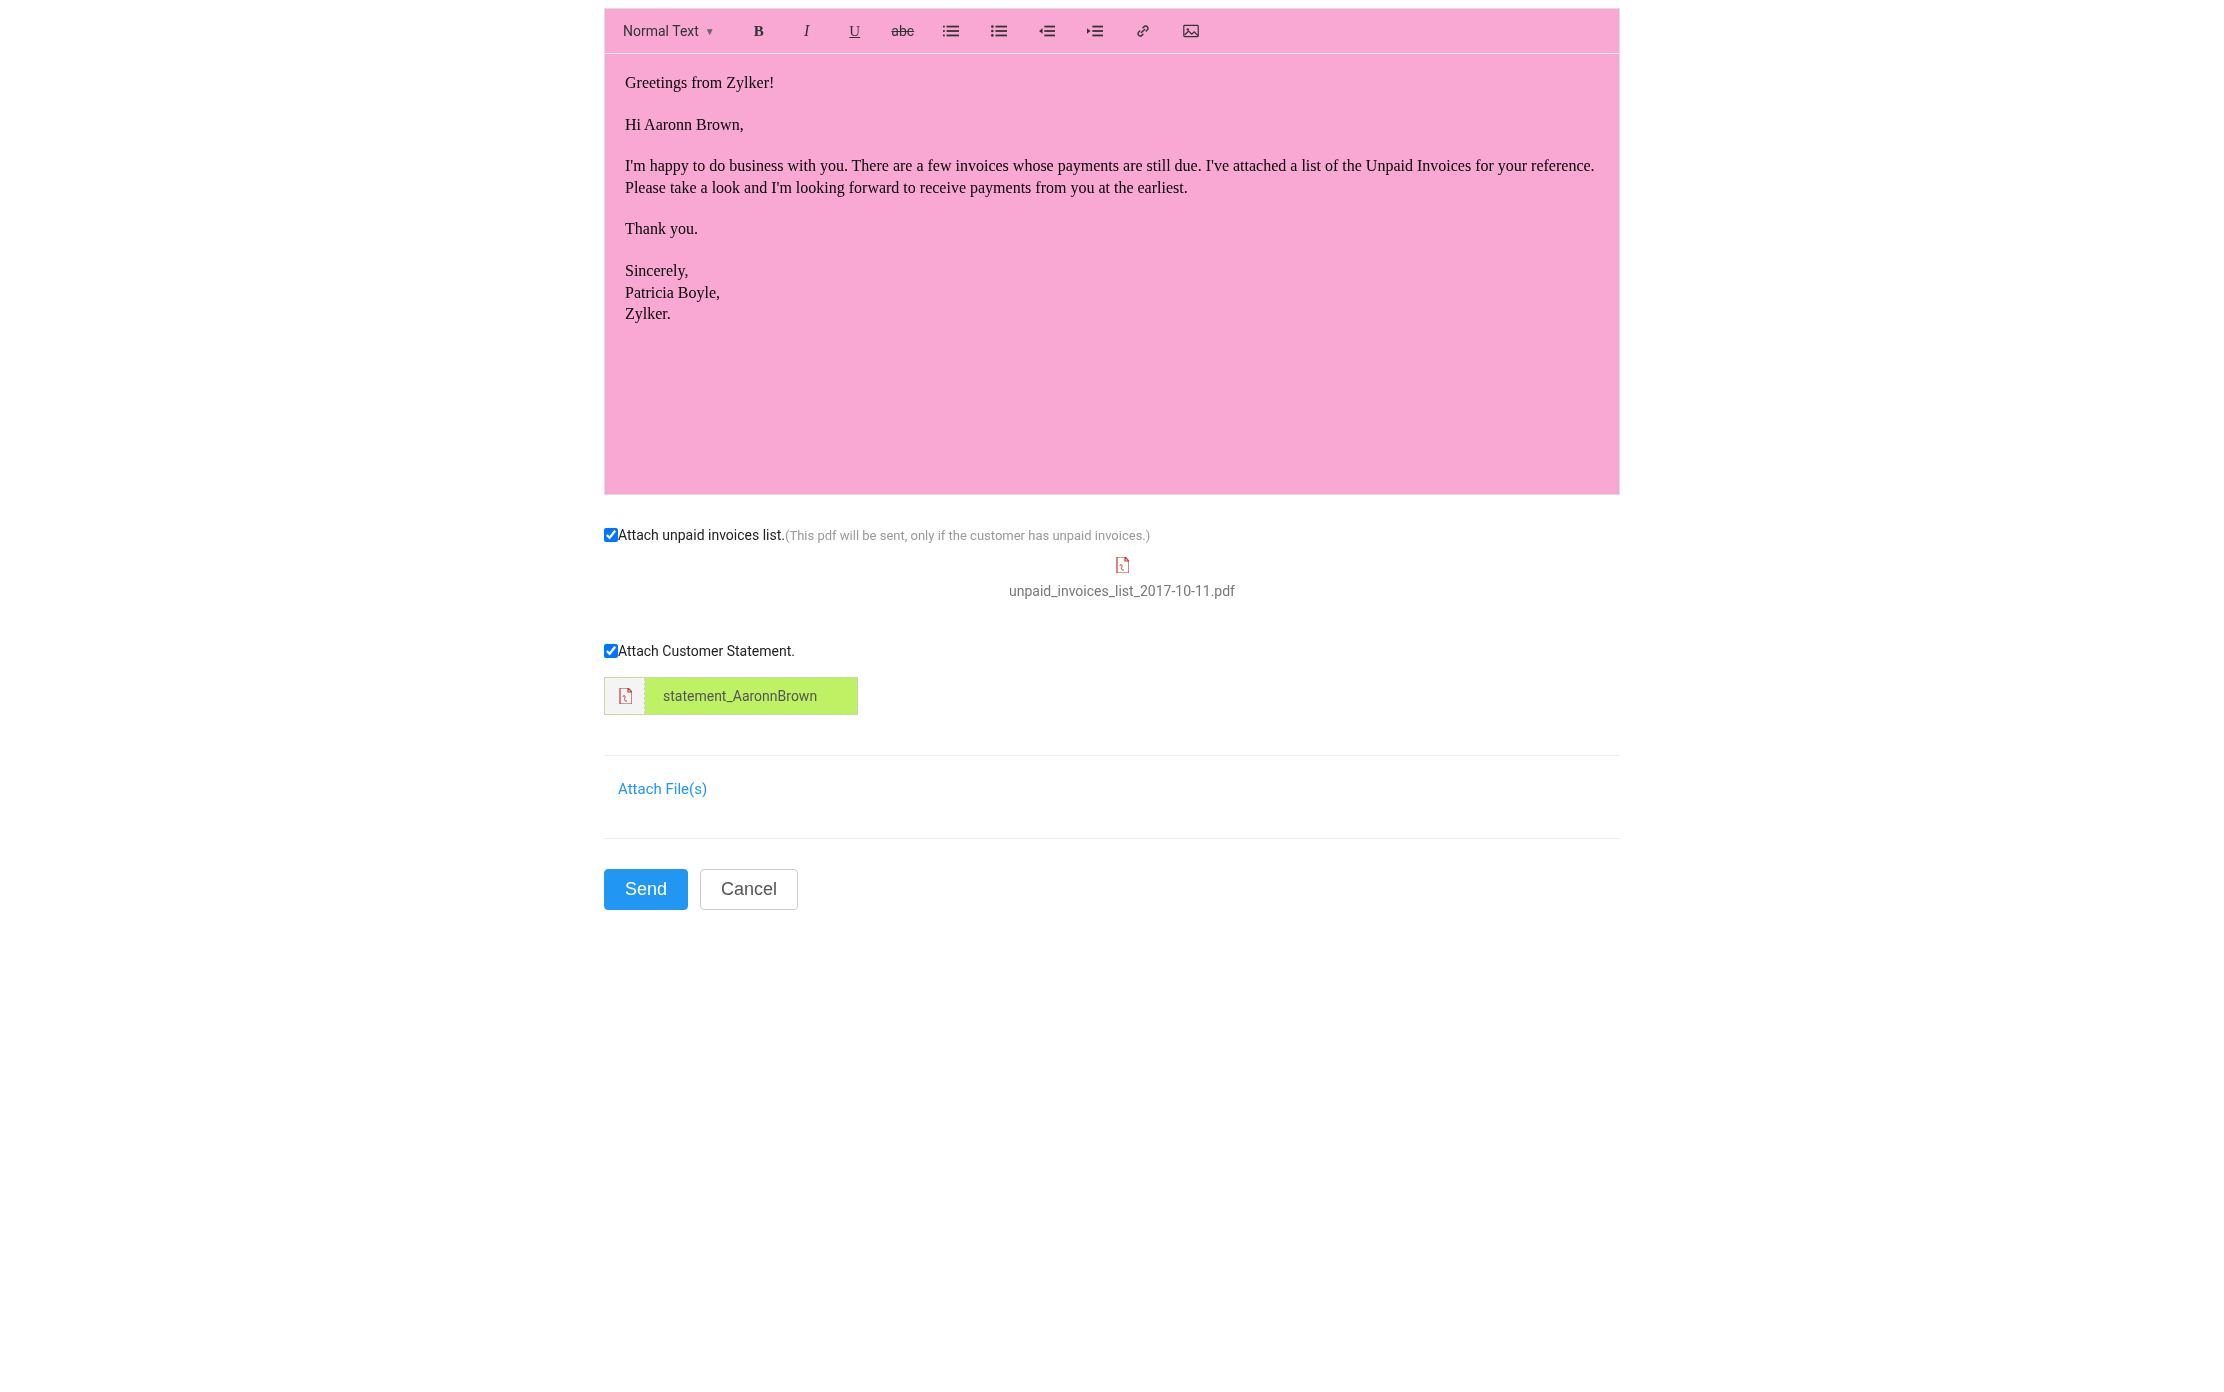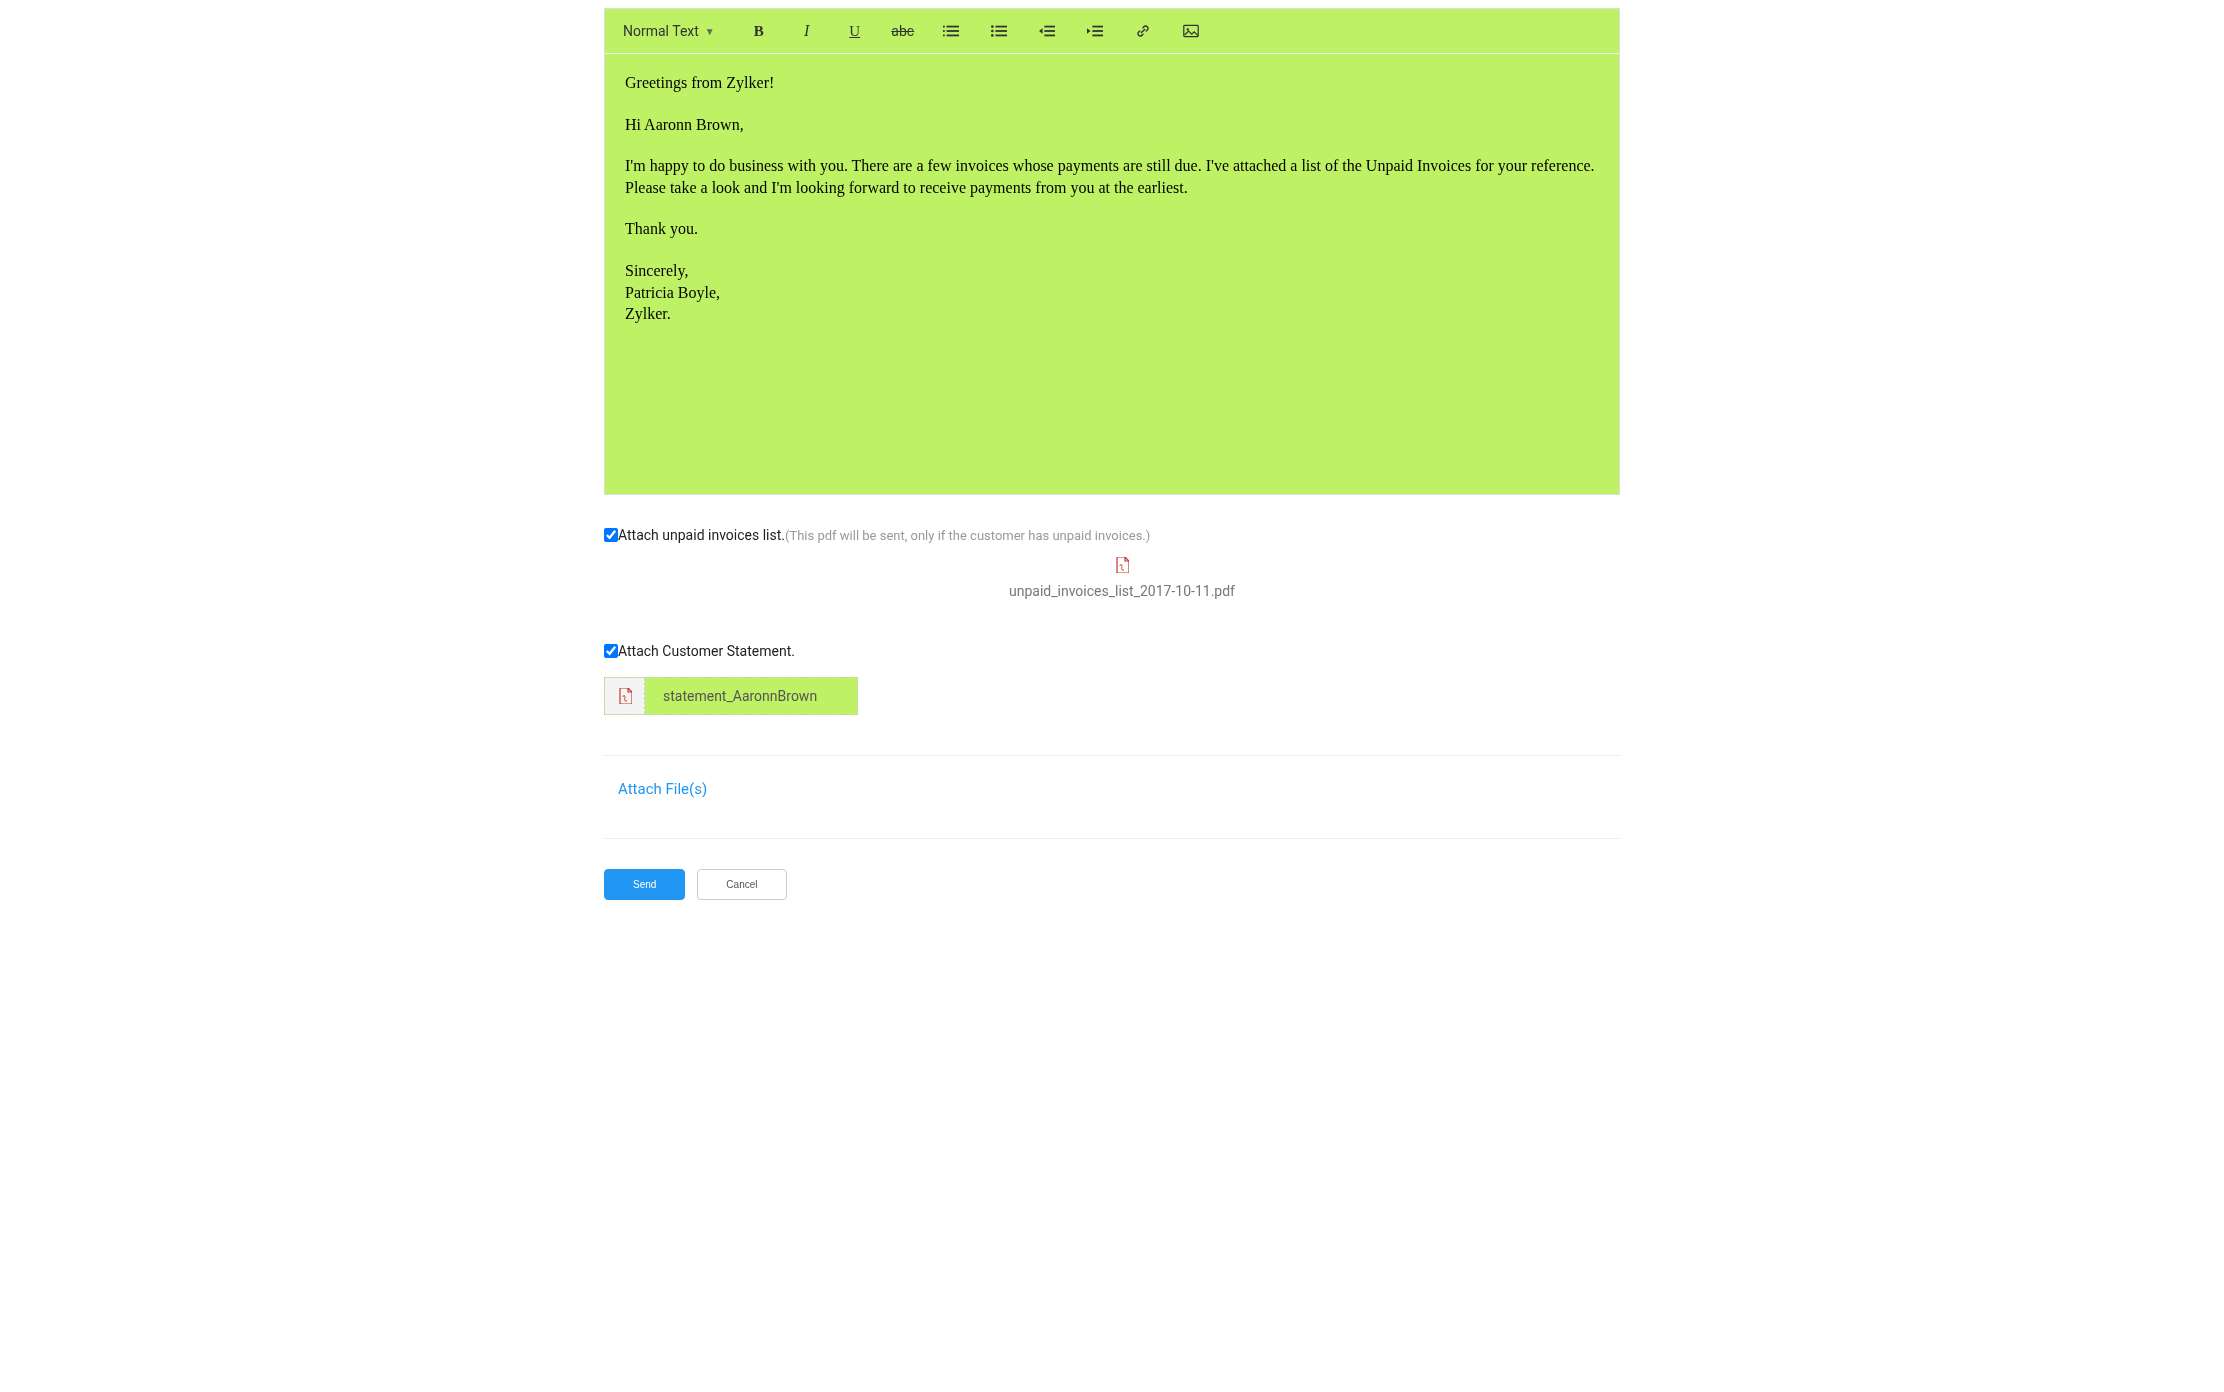--- a/index.html
+++ b/index.html
@@ -13,21 +13,21 @@
       color: #333;
       padding-top: 8px;
     }
     .container {
       max-width: 1016px;
       margin: 0 auto;
       padding: 0;
     }
     .editor-box {
       border: 1px solid #ddd;
-      background: #bef264;
+      background: #f9a8d4;
     }
     .toolbar {
       display: flex;
       align-items: center;
       padding: 8px 18px;
       border-bottom: 1px solid #eee;
       gap: 0;
     }
     .format-select {
       display: flex;
@@ -138,22 +138,22 @@
       font-size: 15px;
       margin-left: 14px;
       cursor: pointer;
     }
     .button-row {
       margin-top: 30px;
       display: flex;
       gap: 12px;
     }
     .btn {
-      padding: 9px 28px;
-      font-size: 10px;
+      padding: 9px 20px;
+      font-size: 18px;
       border-radius: 4px;
       cursor: pointer;
       border: 1px solid transparent;
     }
     .btn-primary {
       background: #2196F3;
       color: #fff;
       border-color: #2196F3;
     }
     .btn-secondary {

